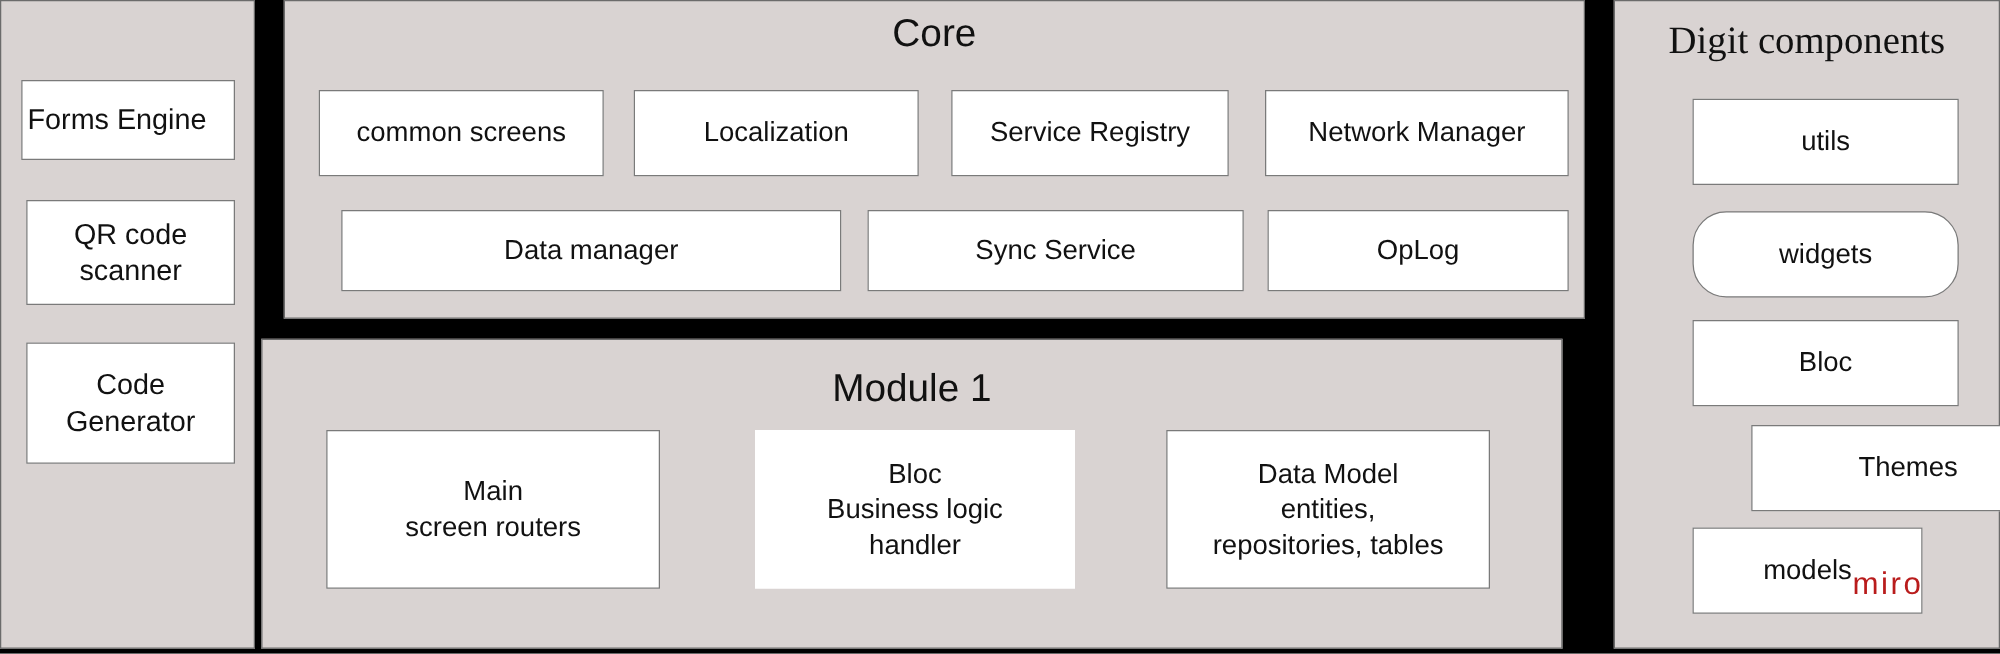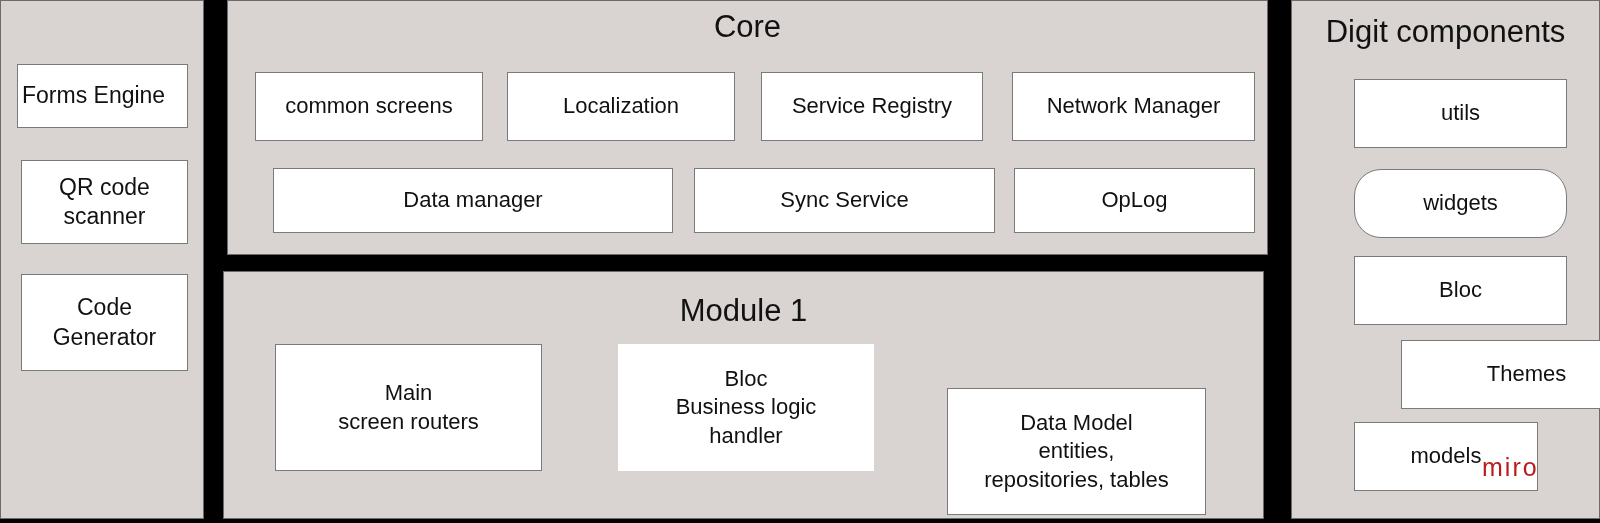--- a/index.html
+++ b/index.html
@@ -100,41 +100,41 @@
     <div class="node" style="left:20px; top:159px; width:167px; height:84px; font-size:23px;">
       <span class="label">QR code
 scanner</span>
     </div>
     <div class="node" style="left:20px; top:273px; width:167px; height:97px; font-size:23px;">
       <span class="label">Code
 Generator</span>
     </div>
   </div>
 
-  <div class="panel" style="left:223px; top:271px; width:1041px; height:248px;">
+  <div class="panel" style="left:209px; top:271px; width:1041px; height:248px;">
     <div class="panel-title" style="top:21px; font-size:31px;">Module 1</div>
 
     <div class="node" style="left:51px; top:72px; width:267px; height:127px; font-size:22px;">
       <span class="label">Main
 screen routers</span>
     </div>
     <div class="node borderless" style="left:394px; top:72px; width:256px; height:127px; font-size:22px;">
       <span class="label">Bloc
 Business logic
 handler</span>
     </div>
-    <div class="node" style="left:723px; top:72px; width:259px; height:127px; font-size:22px;margin-top:44px;">
+    <div class="node" style="left:723px; top:72px; width:259px; height:127px; font-size:22px;">
       <span class="label">Data Model
 entities,
 repositories, tables</span>
     </div>
   </div>
 
   <div class="panel" style="left:1291px; top:0px; width:309px; height:519px;">
-    <div class="panel-title" style="top:13px; font-size:31px;">Digit components</div>
+    <div class="panel-title" style="top:13px; font-size:31px;font-family:Liberation Serif, serif;">Digit components</div>
 
     <div class="node" style="left:62px; top:78px; width:213px; height:69px; font-size:22px;">
       <span class="label">utils</span>
     </div>
     <div class="node" style="left:62px; top:168px; width:213px; height:69px; font-size:22px;border-radius:27px;">
       <span class="label">widgets</span>
     </div>
     <div class="node" style="left:62px; top:255px; width:213px; height:69px; font-size:22px;">
       <span class="label">Bloc</span>
     </div>

